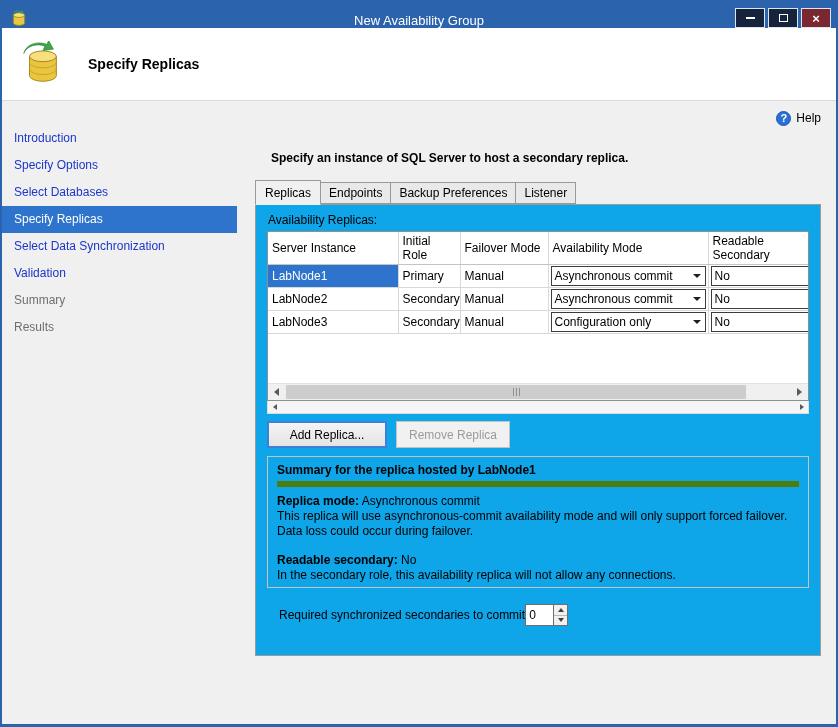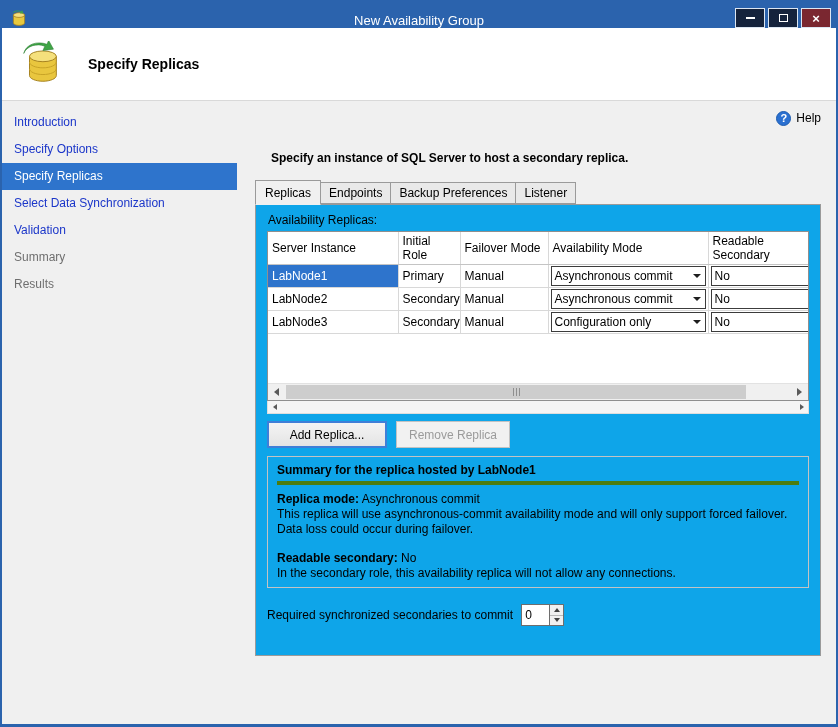--- a/index.html
+++ b/index.html
@@ -16,21 +16,21 @@
   .glyph-min{width:9px;height:2px;background:#fff;}
   .glyph-max{width:9px;height:8px;border:1px solid #fff;}
   .glyph-close{color:#fff;font-size:13px;line-height:1;font-weight:bold;}
 
   .window-body{flex:1;background:#f0f0f0;display:flex;flex-direction:column;min-height:0;}
   .header{flex:0 0 73px;background:#fff;border-bottom:1px solid #d9d9d9;display:flex;align-items:center;padding-left:16px;}
   .header-icon{width:46px;height:46px;}
   .page-title{font-size:14px;font-weight:bold;margin:0 0 0 24px;}
 
   .content{flex:1;display:flex;min-height:0;}
-  .sidebar{flex:0 0 235px;padding-top:8px;}
+  .sidebar{flex:0 0 235px;padding-top:24px;}
   .nav-item{height:27px;line-height:27px;padding-left:12px;white-space:nowrap;cursor:pointer;}
   .nav-item.link{color:#1b36c9;}
   .nav-item.active{background:#2e74cc;color:#fff;}
   .nav-item.disabled{color:#6f6f6f;cursor:default;}
 
   .main{flex:1;padding:8px 15px 0 18px;display:flex;flex-direction:column;min-width:0;}
   .help-row{display:flex;justify-content:flex-end;align-items:center;gap:5px;height:18px;}
   .help-icon{width:15px;height:15px;border-radius:50%;background:#2a70d1;color:#fff;font-size:11px;font-weight:bold;display:flex;align-items:center;justify-content:center;border:1px solid #1d5cb0;cursor:pointer;}
   .help-link{color:#000000;cursor:pointer;text-decoration:none;}
 
@@ -70,27 +70,27 @@
   .outer-scroll{position:relative;height:13px;background:#f5f5f5;border:1px solid #dedede;border-top:none;}
   .os-btn{position:absolute;top:0;width:13px;height:12px;display:flex;align-items:center;justify-content:center;cursor:pointer;}
   .os-btn.left{left:0;} .os-btn.right{right:0;}
 
   .btn-row{margin-top:7px;display:flex;gap:9px;}
   .btn{height:27px;padding:0 12px;background:linear-gradient(#f4f4f4,#e4e4e4);border:1px solid #8e8e8e;font-size:12px;font-family:inherit;display:flex;align-items:center;justify-content:center;cursor:pointer;color:#000;}
   .btn.focused{border:2px solid #3f7fd8;padding:0 11px;min-width:120px;}
   .btn.disabled{background:#f1f1f1;border-color:#c2c2c2;color:#9b9b9b;cursor:default;min-width:108px;}
 
   .summary-box{margin-top:8px;border:1px solid #c3c3c3;padding:6px 9px 8px;height:132px;}
-  .summary-title{font-weight:bold;padding-bottom:4px;border-bottom:4px solid #4d7c0f;margin-bottom:7px;}
+  .summary-title{font-weight:bold;padding-bottom:4px;border-bottom:6px solid #4d7c0f;margin-bottom:7px;}
   .summary-line{line-height:15px;}
   .bold{font-weight:bold;}
   .summary-desc{line-height:15px;margin:0;}
   .gap{height:14px;}
 
-  .quorum-row{margin-top:16px;display:flex;align-items:center;gap:8px;}
+  .quorum-row{margin-top:16px;display:flex;align-items:center;margin-left:12px;}
   .spinner{display:flex;height:22px;}
   .spin-input{width:28px;height:22px;border:1px solid #6e6e6e;border-right:none;padding:0 3px;font-size:12px;font-family:inherit;outline:none;background:#fff;}
   .spin-btns{display:flex;flex-direction:column;width:15px;border:1px solid #6e6e6e;}
   .spin-btn{flex:1;display:flex;align-items:center;justify-content:center;background:#f0f0f0;cursor:pointer;}
   .spin-btn.up{border-bottom:1px solid #b9b9b9;}
   .tri-up{width:0;height:0;border-left:3px solid transparent;border-right:3px solid transparent;border-bottom:4px solid #404040;}
   .tri-down{width:0;height:0;border-left:3px solid transparent;border-right:3px solid transparent;border-top:4px solid #404040;}
 
   .footer{flex:0 0 54px;border-top:1px solid #d6d6d6;display:flex;align-items:center;justify-content:flex-end;gap:10px;padding-right:20px;}
   .footer .btn{height:23px;min-width:84px;padding:0 10px;}
@@ -135,20 +135,21 @@
         </svg>
       </span>
       <h1 class="page-title">Specify Replicas</h1>
     </div>
 
     <div class="content">
 
       <nav class="sidebar">
         <div class="nav-item link">Introduction</div>
         <div class="nav-item link">Specify Options</div>
+        <div class="nav-item link">Select Databases</div>
         <div class="nav-item active">Specify Replicas</div>
         <div class="nav-item link">Select Data Synchronization</div>
         <div class="nav-item link">Validation</div>
         <div class="nav-item disabled">Summary</div>
         <div class="nav-item disabled">Results</div>
       </nav>
 
       <div class="main">
 
         <div class="help-row">

